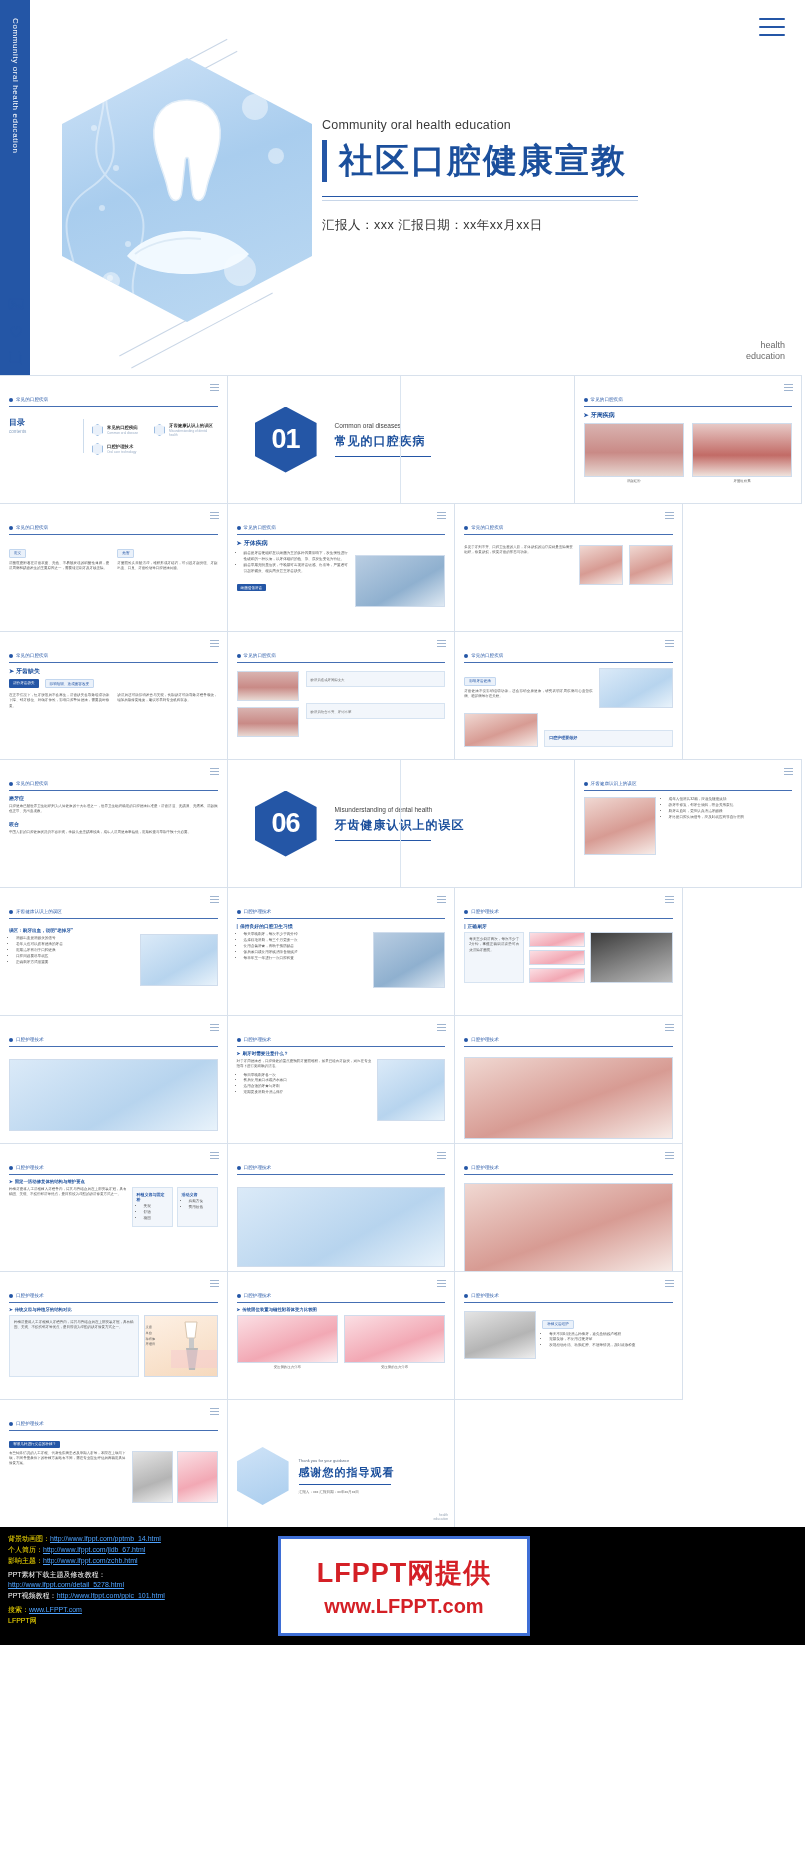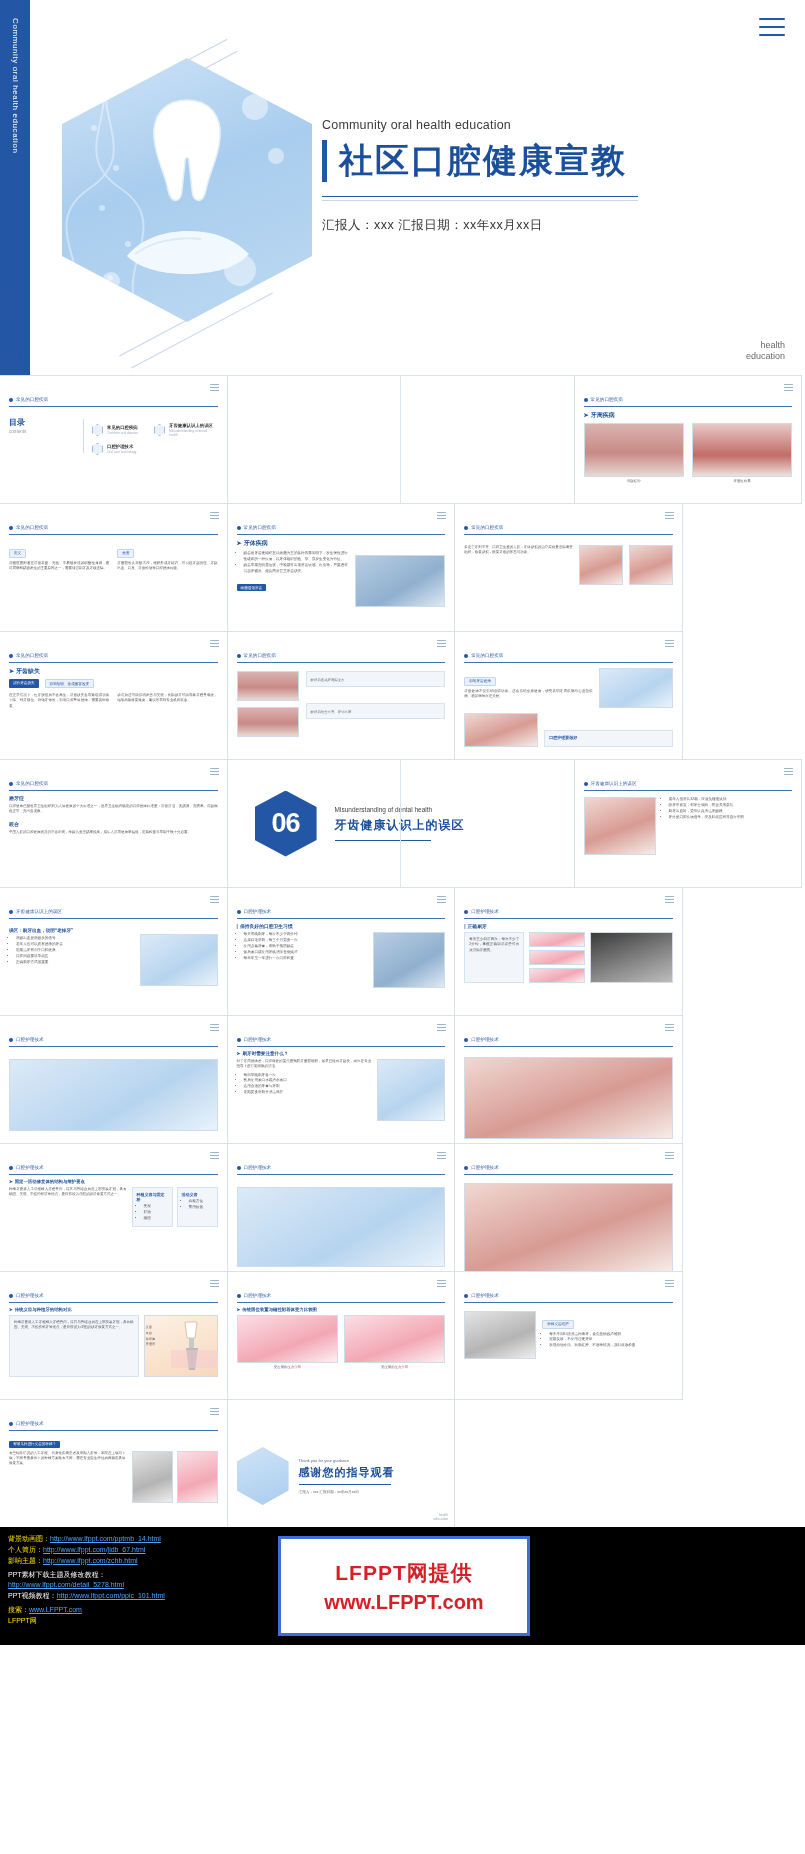--- a/index.html
+++ b/index.html
@@ -181,21 +181,21 @@
   .footer { width:805px; height:118px; background:#000; position:relative; display:flex; }
   .footer-left { width:270px; padding:7px 8px; font-size:7px; line-height:1.55; }
   .f-yellow { color:#ffe400; }
   .f-blue { color:#4ea3ff; text-decoration:underline; }
   .f-white { color:#fff; }
   .promo {
     position:absolute; left:278px; top:9px; width:252px; height:100px;
     background:#fff; border:3px solid #3f6fd6; display:flex; flex-direction:column;
     align-items:center; justify-content:center;
   }
-  .promo-1 { font-size:21px; font-weight:bold; color:#d42026; letter-spacing:1px;}
+  .promo-1 { font-size:27px; font-weight:bold; color:#d42026; letter-spacing:1px;}
   .promo-2 { font-size:20px; font-weight:bold; color:#d42026; margin-top:4px;}
 </style>
 </head>
 <body>
 
 <div class="page">
 
   <div class="cover">
     <div class="cover-left-bar">
       <div class="vtext">Community oral health education</div>
@@ -319,20 +319,28 @@
             <div>
               <div class="toc-cn">口腔护理技术</div>
               <div class="toc-en">Oral care technology</div>
             </div>
           </div>
         </div>
       </div>
     </div>
 
     <div class="cell wide">
+      <div style="display:flex;align-items:center;height:100%;padding-left:18px;">
+        <div class="sec-num-hex">01</div>
+        <div style="margin-left:18px;">
+          <div class="sec-en">Common oral diseases</div>
+          <div class="sec-cn">常见的口腔疾病</div>
+          <div class="sec-rule"></div>
+        </div>
+      </div>
       <div style="position:absolute;left:172px;top:0;bottom:0;width:1px;background:#dbe5f0;"></div>
     </div>
 
     <div class="cell">
       <div class="s-tag">
           <span class="dot"></span>
           <span>常见的口腔疾病</span>
         </div>
       <div class="s-hamb">
           <span></span>

